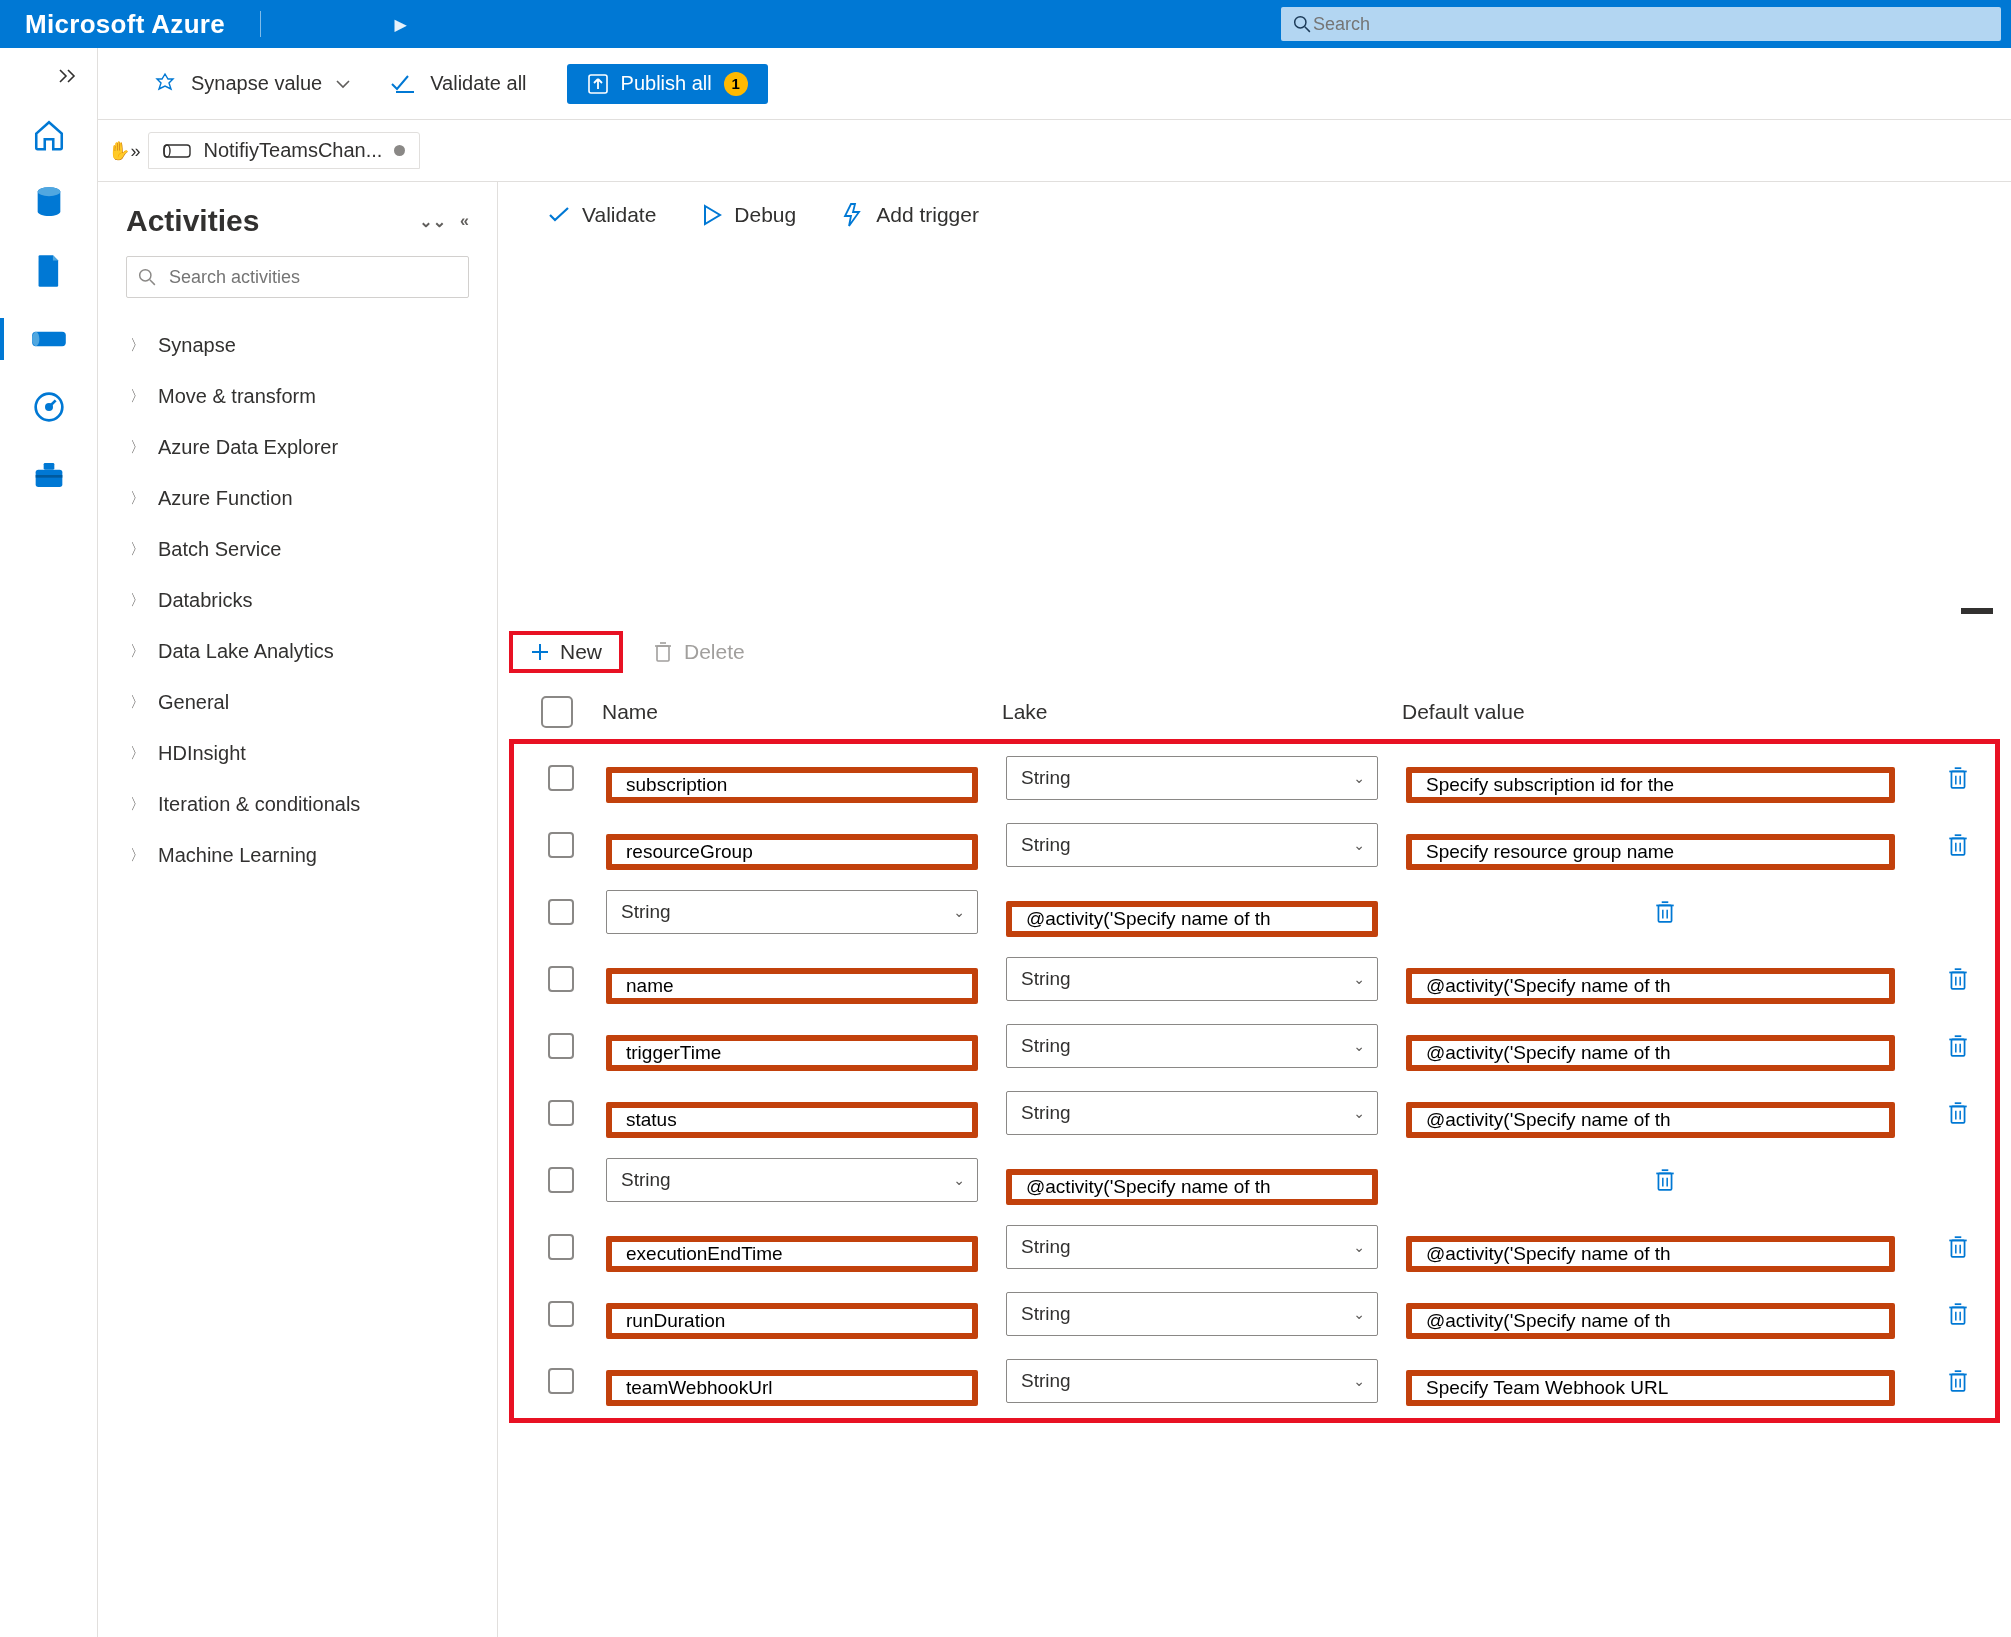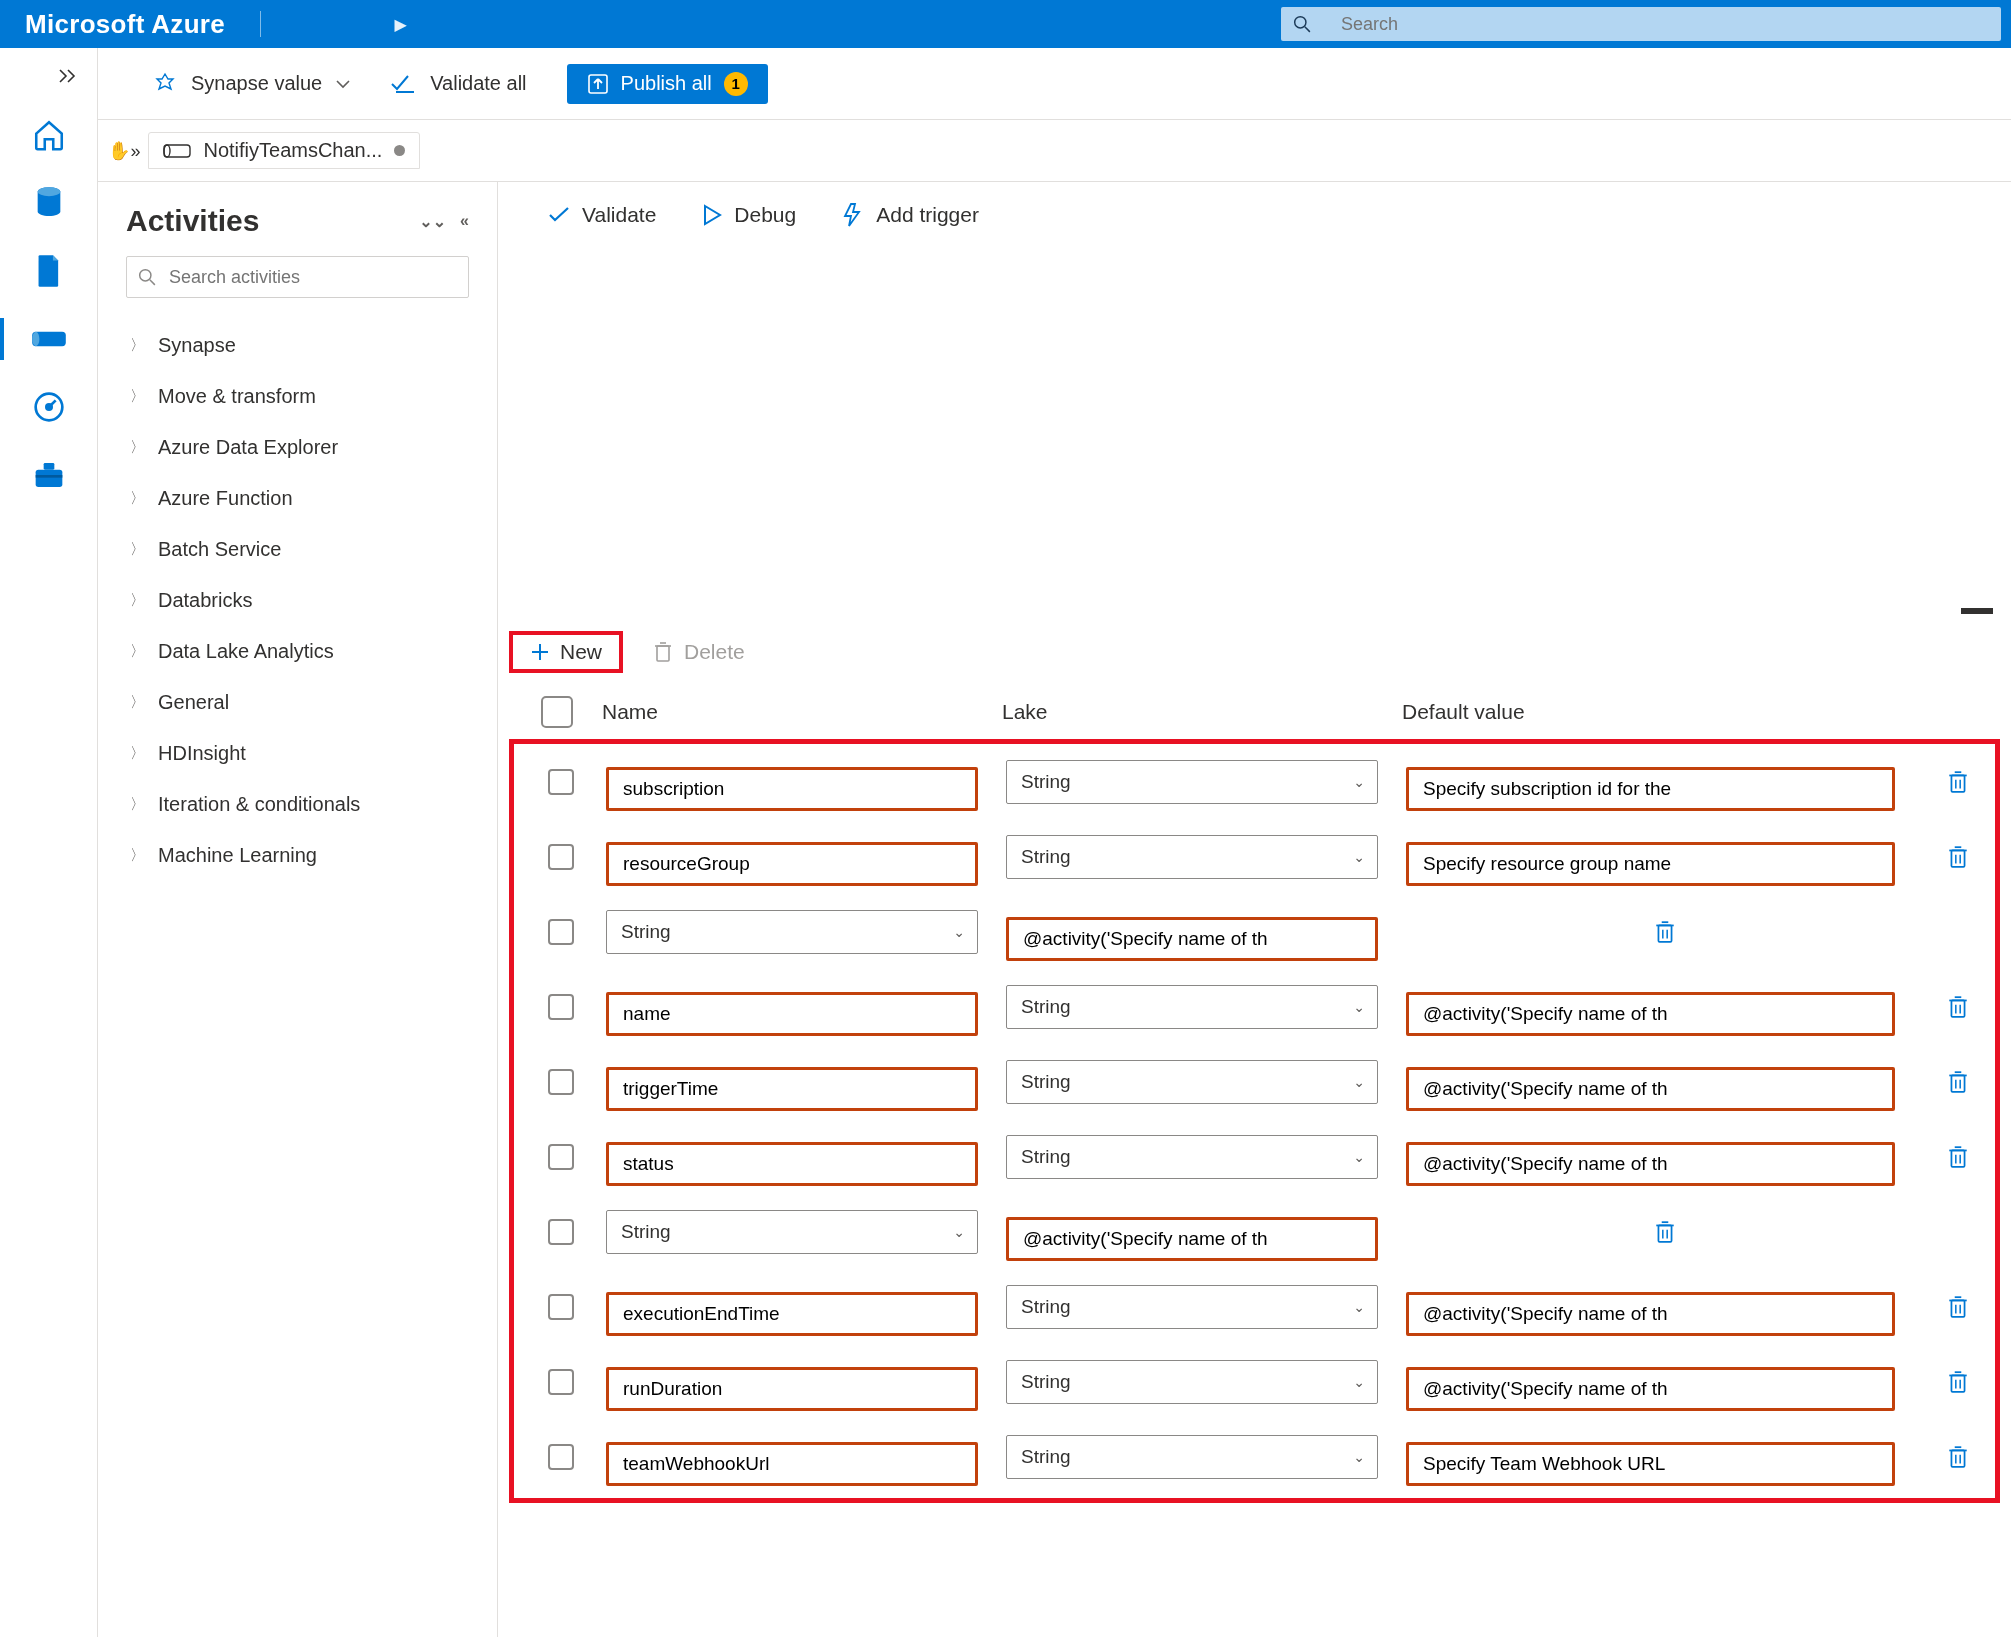--- a/index.html
+++ b/index.html
@@ -18,21 +18,21 @@
   html, body { margin:0; padding:0; height:100%; font-family: "Segoe UI", -apple-system, sans-serif; font-size:14px; color:#323130; background: var(--page-bg); }
   body { width: 2011px; transform-origin: top left; }
 
   
   .az-header { display:flex; align-items:center; height:48px; background: var(--azure-header); color:#fff; padding: 0 10px 0 25px; gap: 35px; }
   .az-brand { font-size: 26px; font-weight:600; letter-spacing:.3px; }
   .az-header-sep { width:1px; height:26px; background: rgba(255,255,255,.5); }
   .az-breadcrumb { display:flex; align-items:center; gap:18px; font-size:22px; font-weight:400;flex-direction:column; }
   .az-breadcrumb .caret { font-size:16px; opacity:.9; }
   .az-search-wrap { margin-left:auto; }
-  .az-search { width: 720px; height:34px; border:none; border-radius:2px; padding: 0 14px 0 60px; font-size:18px; background: var(--azure-search-bg); color:#1b3a57; outline:none; }
+  .az-search { width: 720px; height:34px; border:none; border-radius:2px; padding: 0 14px 0 32px; font-size:18px; background: var(--azure-search-bg); color:#1b3a57; outline:none; }
   .az-search-wrap { position:relative; }
   .az-search-wrap svg { position:absolute; left:12px; top:50%; transform:translateY(-50%); }
 
   
   .layout { display:flex; height: calc(1637px - 48px); }
   .rail { width: 98px; background:#fff; border-right:1px solid var(--light-grey-border); display:flex; flex-direction:column; align-items:center; padding-top:8px; gap:10px; }
   .rail-btn { width:98px; height:58px; display:flex; align-items:center; justify-content:center; cursor:pointer; position:relative;}
   .rail-btn.active::before { content:""; position:absolute; left:0; top:8px; bottom:8px; width:4px; background: var(--azure-blue); }
   .rail-expand { width:100%; height:40px; display:flex; align-items:center; justify-content:flex-end; padding-right:18px; cursor:pointer; }
 
@@ -83,21 +83,21 @@
   .ptable-wrap { padding: 0 14px 20px 14px;}
   .ptable { width:100%; }
   .ptable-head { display:grid; grid-template-columns: 90px 400px 400px 1fr 70px; align-items:center; padding: 0 0 14px 0; font-size:21px; font-weight:400;}
   .ptable-head .hchk { display:flex; justify-content:center;}
   .bigchk { width:32px; height:32px; border:2px solid #8a8886; border-radius:5px; background:#fff; }
   .prow-area.hl { outline:5px solid var(--highlight-red); outline-offset:-2px; padding:10px 4px;}
   .prow { display:grid; grid-template-columns: 90px 400px 400px 1fr 70px; align-items:center; gap:0; margin-bottom:16px;}
   .prow:last-child { margin-bottom:4px;}
   .pcell-chk { display:flex; justify-content:center;}
   .rowchk { width:26px; height:26px; border:2px solid #8a8886; border-radius:4px; background:#fff;}
-  .pinput { height:44px; width: calc(100% - 28px); border:3px solid #c2410c; border-radius:2px; padding:0 14px; font-size:19px; background:#fff; overflow:hidden; text-overflow:ellipsis; white-space:nowrap;margin-top:15px;}
+  .pinput { height:36px; width: calc(100% - 28px); border:6px solid #c2410c; border-radius:2px; padding:0 14px; font-size:19px; background:#fff; overflow:hidden; text-overflow:ellipsis; white-space:nowrap;margin-top:15px;}
   .pselect { height:44px; width: calc(100% - 28px); border:1px solid #8a8886; border-radius:2px; padding:0 40px 0 14px; font-size:19px; background:#fff; position:relative; display:flex; align-items:center;}
   .pselect .dd { position:absolute; right:12px; top:50%; transform:translateY(-50%); color:#605e5c; font-size:14px;}
   .pdel { display:flex; justify-content:center; color: var(--azure-blue); cursor:pointer;}    
 </style>
 </head>
 <body>
 
 <div class="az-header">
   <span class="az-brand">Microsoft Azure</span>
   <span class="az-header-sep"></span>

